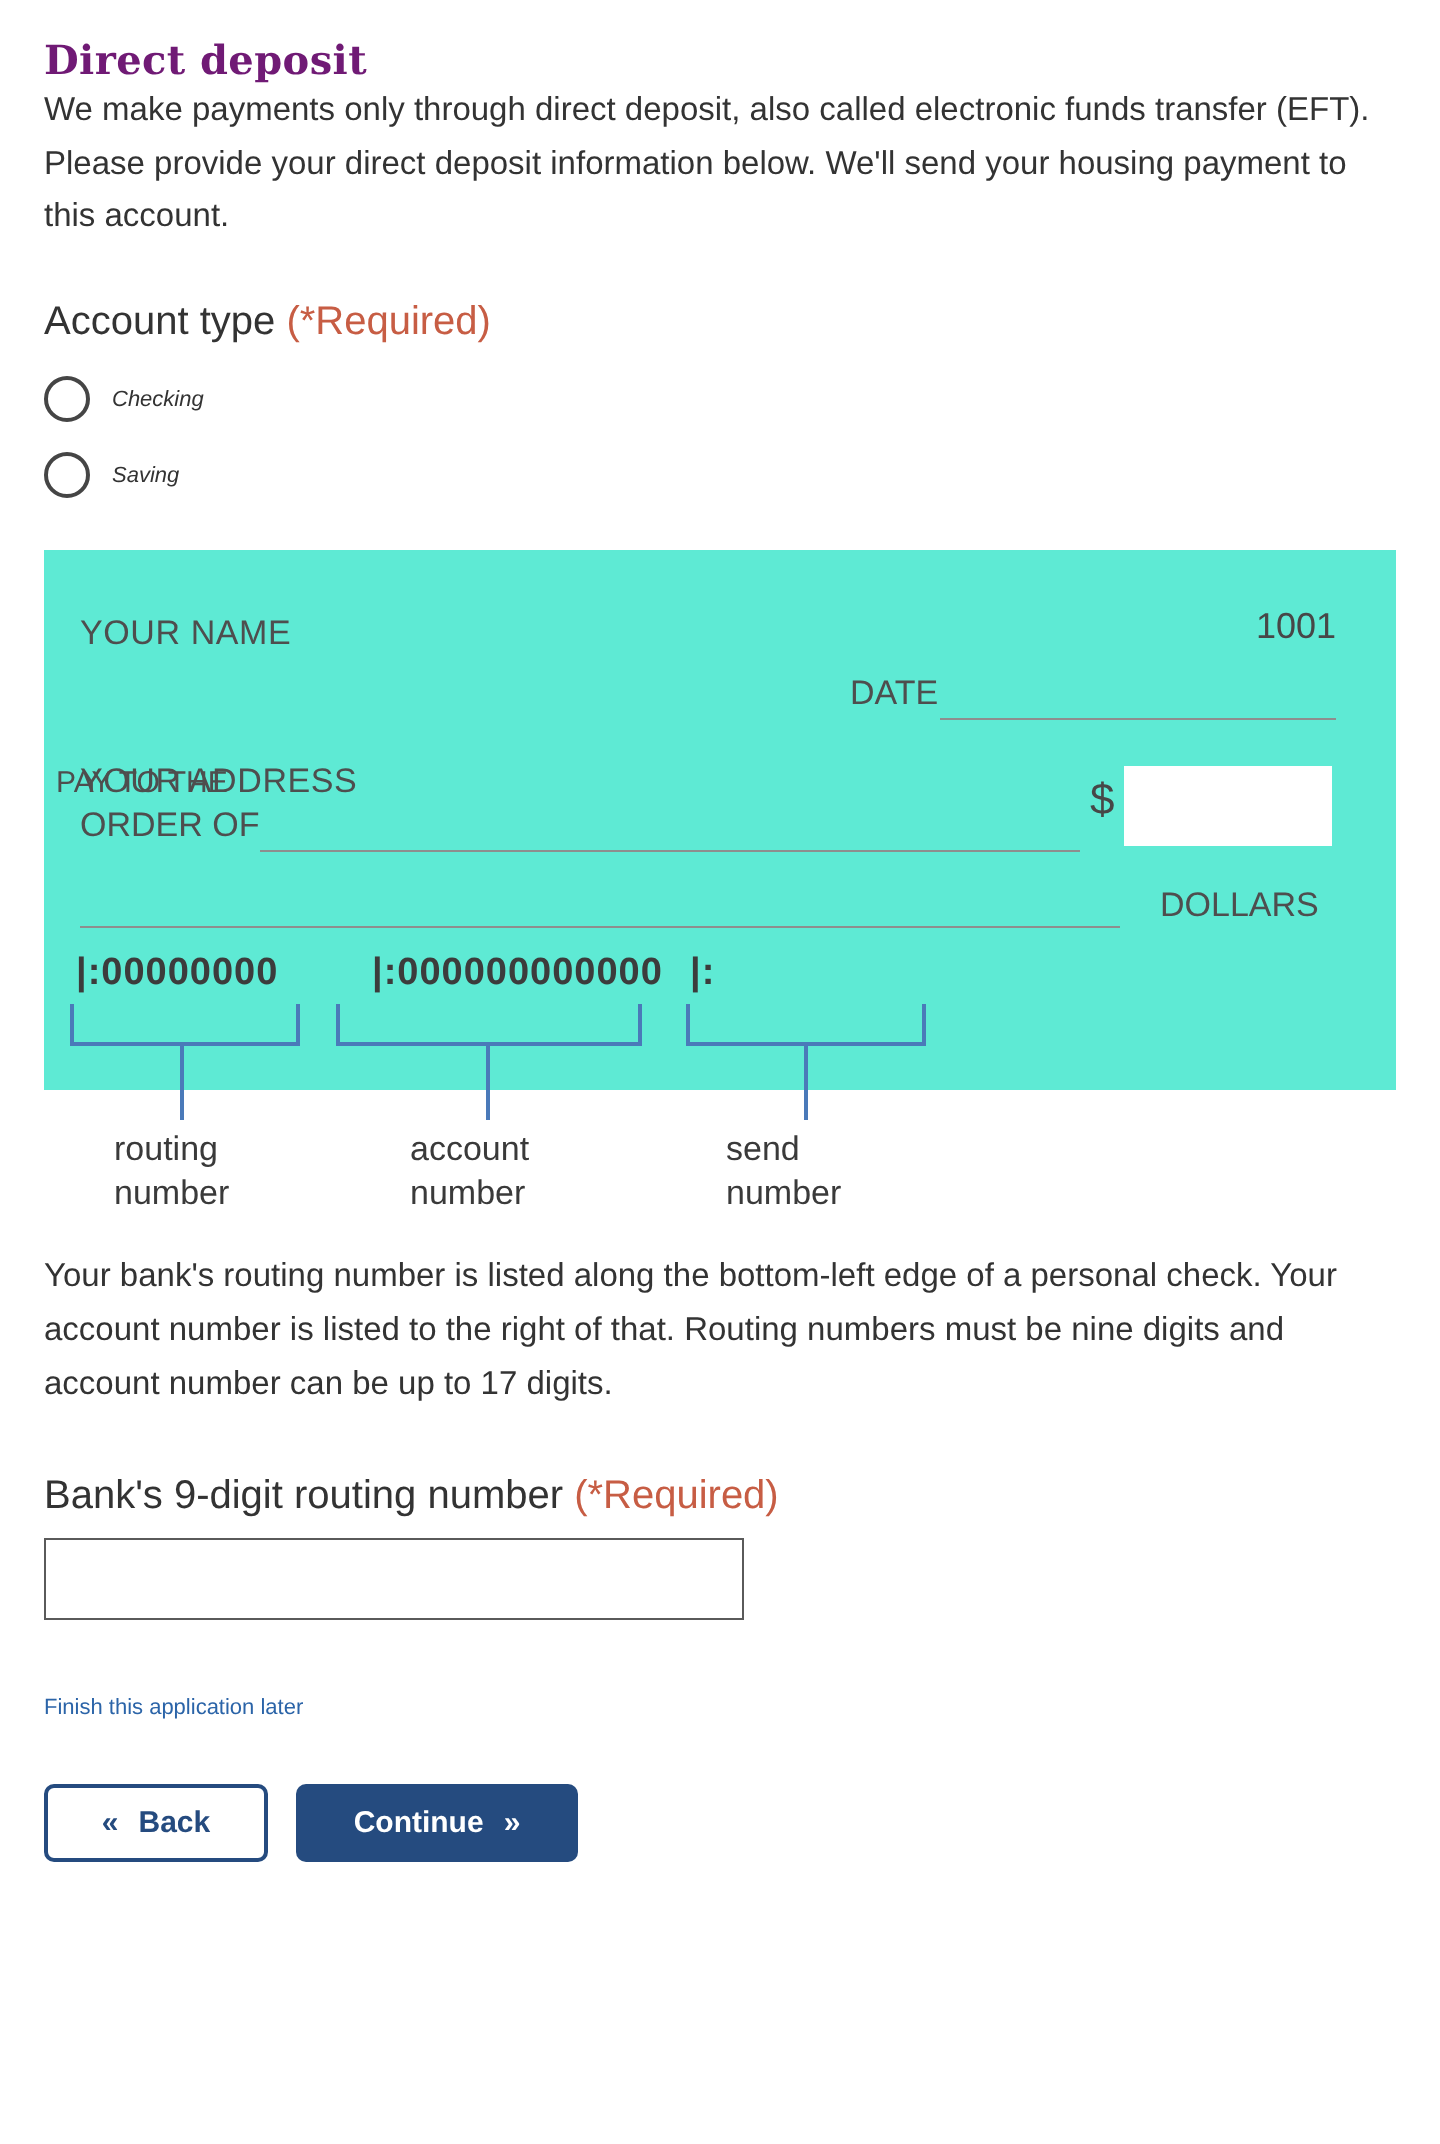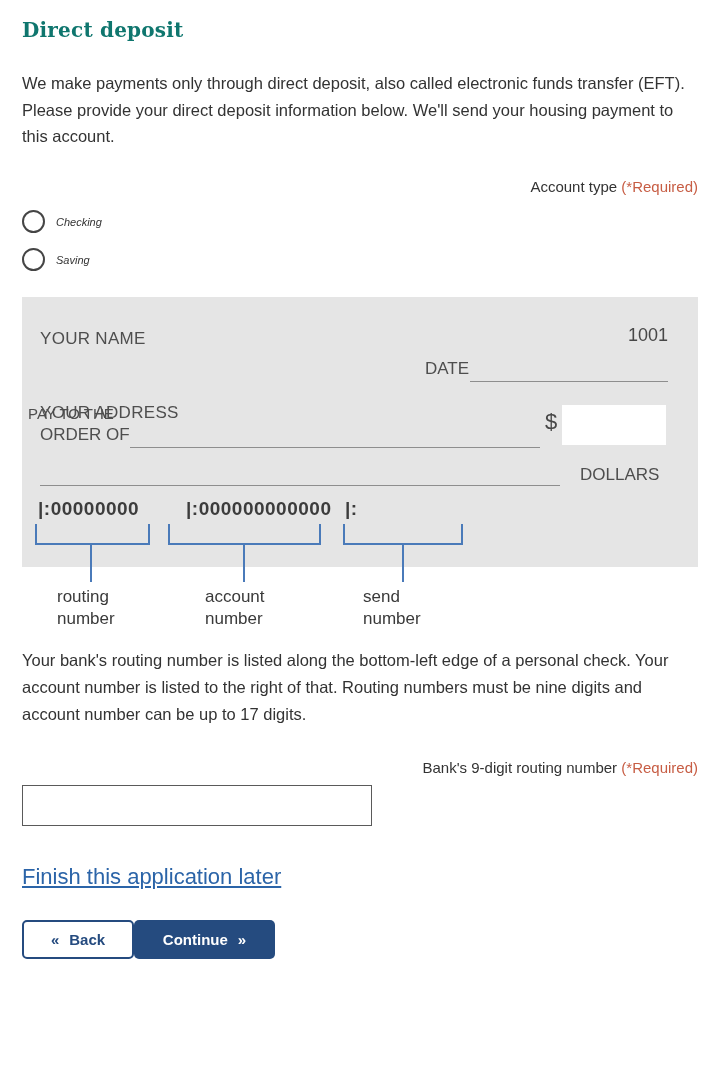--- a/index.html
+++ b/index.html
@@ -8,45 +8,44 @@
     width:720px; height:1072px;
     font-family:"Liberation Sans", sans-serif;
     color:#323232;
     position:relative;
     overflow:hidden;
   }
   .page { padding:18px 22px 0 22px; }
 
   .page-title {
     font-family:"DejaVu Serif", serif;
-    font-size:20px; font-weight:700; color:#0f766e;
+    font-size:20px; font-weight:700; color:#701a75;
     letter-spacing:0.2px;
   }
 
   .intro {
-    margin-top:28px;
     font-size:16.5px; line-height:1.62;
     max-width:665px; color:#333333;
   }
 
   
-  .field-label { margin-top:28px; font-size:15px; color:#333333;text-align:right; }
+  .field-label { margin-top:28px; font-size:20px; color:#333333; }
   .required { color:#c75d44; }
   .radio-row { display:flex; align-items:center; margin-top:15px; }
   .radio-circle {
     width:23px; height:23px; border:2px solid #454545; border-radius:50%;
     background:#fff; flex:0 0 auto;
   }
   .radio-label { margin-left:11px; font-size:11px; color:#333333;font-style:italic; }
 
   
   .check-figure { position:relative; margin-top:26px; width:676px; height:334px; }
   .check-box {
     position:absolute; left:0; top:0; width:676px; height:270px;
-    background:#e5e5e5;
+    background:#5eead4;
   }
   .ck { position:absolute; color:#4e4e4e; }
   .ck-name    { left:18px; top:32px;  font-size:17px; letter-spacing:0.3px; }
   .ck-address { left:18px; top:62px;  font-size:17px; letter-spacing:0.3px;margin-top:44px; }
   .ck-number  { right:30px; top:28px; font-size:18px; color:#474747; }
   .ck-date-label { left:403px; top:62px; font-size:17px; }
   .ck-date-line  { position:absolute; left:448px; top:84px; width:198px; border-bottom:1.5px solid #8e8e8e; }
   .ck-payto1  { left:6px; top:108px; font-size:15px; }
   .ck-payto2  { left:18px; top:128px; font-size:17px; }
   .ck-payee-line { position:absolute; left:108px; top:150px; width:410px; border-bottom:1.5px solid #8e8e8e; }
@@ -86,37 +85,38 @@
   .text-input {
     display:block; margin-top:9px;
     width:350px; height:41px;
     border:1.5px solid #5a5a5a; border-radius:0;
     background:#ffffff; font-size:16px; padding:0 8px;
     font-family:"Liberation Sans", sans-serif;
   }
 
   .save-link {
     display:inline-block; margin-top:38px;
-    font-size:22px; color:#2b64a8; text-decoration:underline;
+    font-size:11px; color:#2b64a8; 
     cursor:pointer;
   }
 
   .button-row { margin-top:30px; display:flex; align-items:center; }
   .btn {
     display:inline-flex; align-items:center; justify-content:center;
     height:39px; border-radius:5px;
     font-family:"Liberation Sans", sans-serif;
     font-size:15px; font-weight:700; cursor:pointer;
   }
   .btn-back {
     width:112px; background:#ffffff; color:#254b7f;
     border:2px solid #254b7f;
   }
   .btn-continue {
     width:141px; background:#254b7f; color:#ffffff; border:none;
+    margin-left:14px;
   }
   .chev { font-size:15px; font-weight:700; }
   .btn-back .chev { margin-right:10px; }
   .btn-continue .chev { margin-left:10px; }
 </style>
 </head>
 <body>
 
 <div class="page">
 

